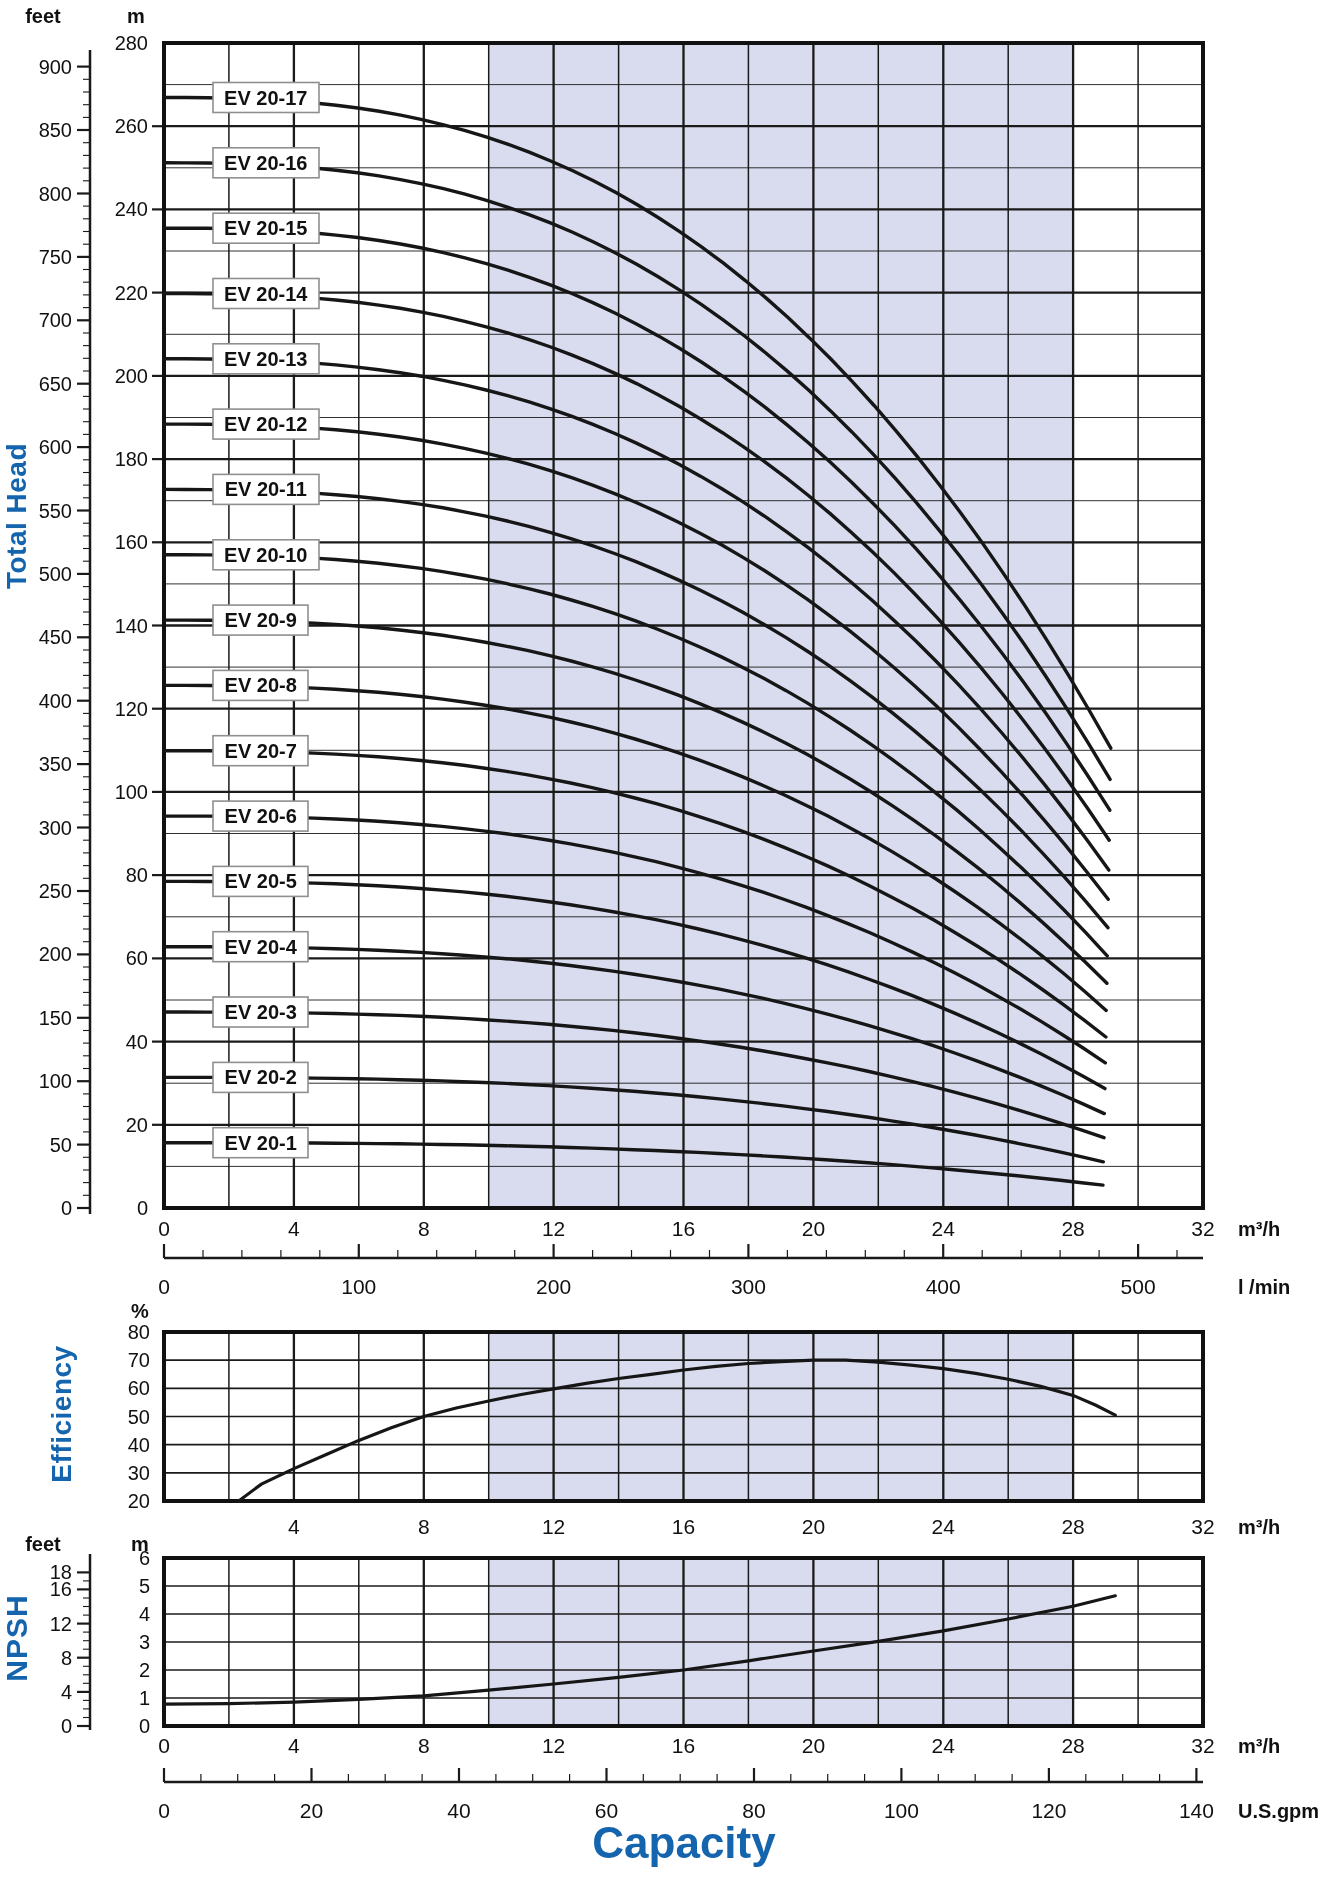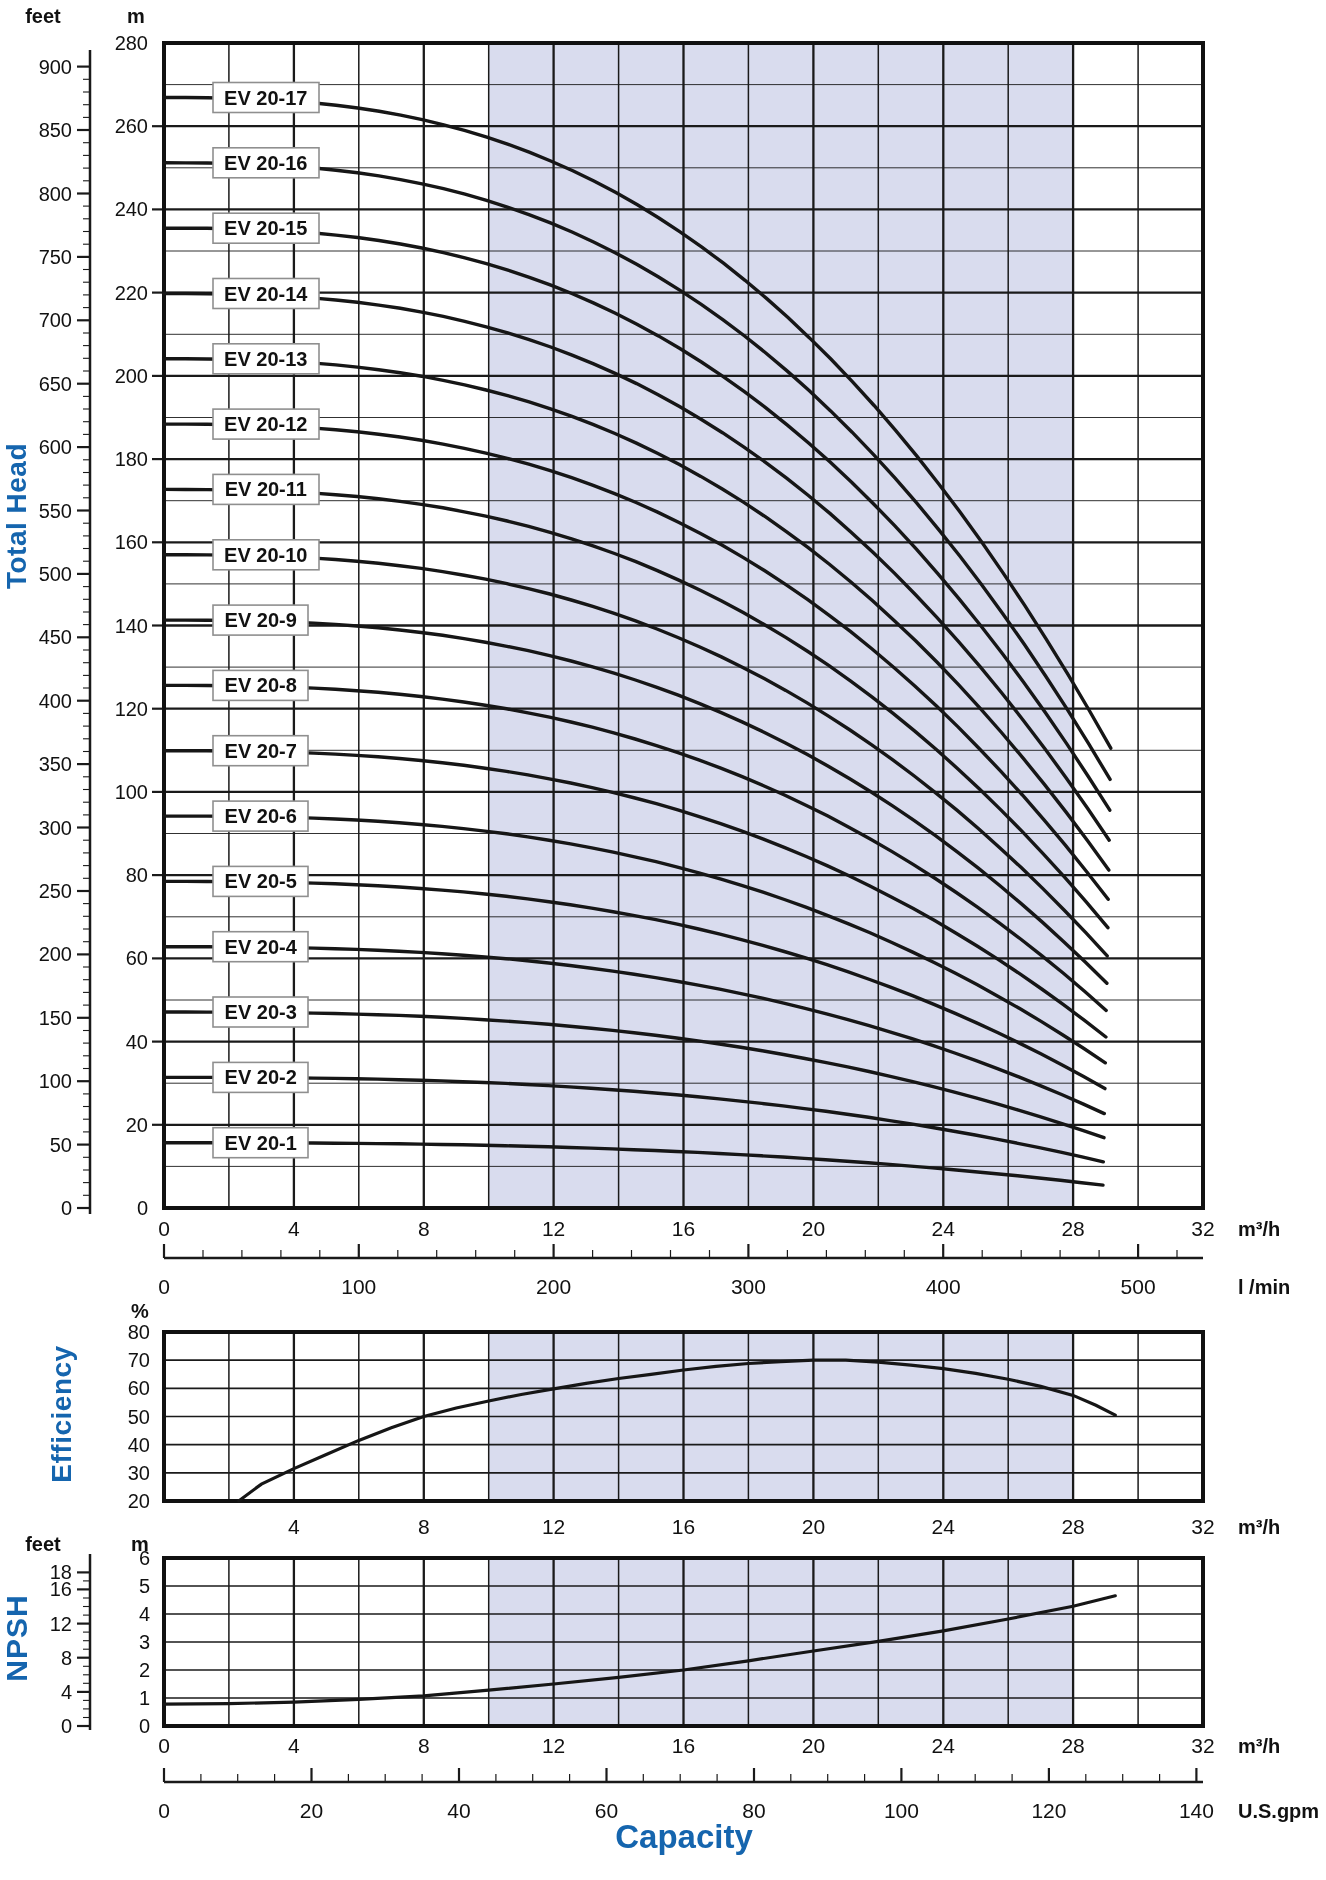--- a/index.html
+++ b/index.html
@@ -445,14 +445,14 @@
       <text x="754.0" y="1818.0" font-size="21" text-anchor="middle" font-weight="normal" fill="#111" font-family="Liberation Sans, sans-serif">80</text>
       <text x="901.4" y="1818.0" font-size="21" text-anchor="middle" font-weight="normal" fill="#111" font-family="Liberation Sans, sans-serif">100</text>
       <text x="1048.9" y="1818.0" font-size="21" text-anchor="middle" font-weight="normal" fill="#111" font-family="Liberation Sans, sans-serif">120</text>
       <text x="1196.4" y="1818.0" font-size="21" text-anchor="middle" font-weight="normal" fill="#111" font-family="Liberation Sans, sans-serif">140</text>
       <text x="1238.0" y="1818.0" font-size="20" text-anchor="start" font-weight="bold" fill="#111" font-family="Liberation Sans, sans-serif">U.S.gpm</text>
     </svg>
 
   <div class="side-label rot" style="left:-123px;top:500px;width:280px;font-size:28px;letter-spacing:0.5px;">Total Head</div>
   <div class="side-label rot" style="left:-78px;top:1398px;width:280px;font-size:28px;letter-spacing:0.5px;">Efficiency</div>
   <div class="side-label rot" style="left:-123px;top:1621px;width:280px;font-size:30px;letter-spacing:1px;">NPSH</div>
-  <div class="side-label" style="left:534px;top:1818px;width:300px;font-size:33px;">Capacity</div>
+  <div class="side-label" style="left:534px;top:1818px;width:300px;font-size:44px;">Capacity</div>
 </div>
 
 </body></html>

